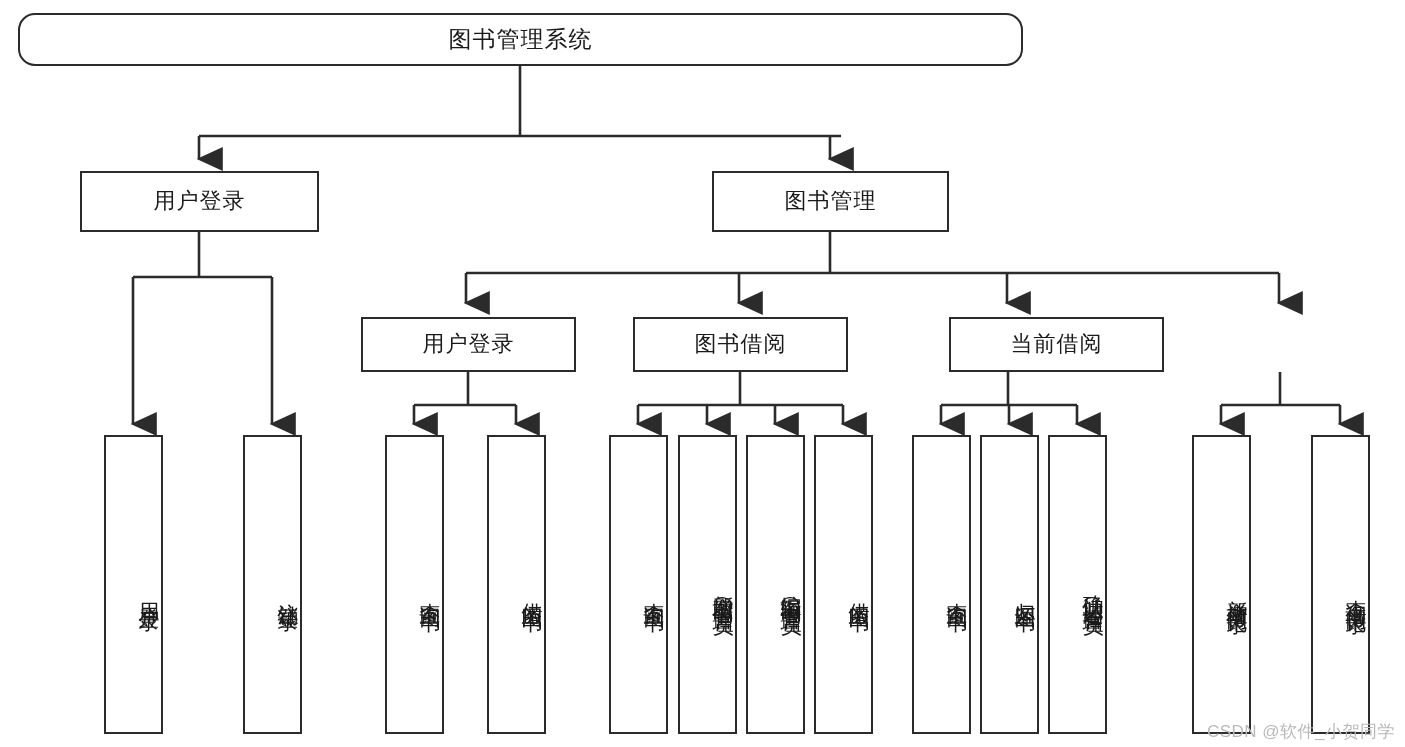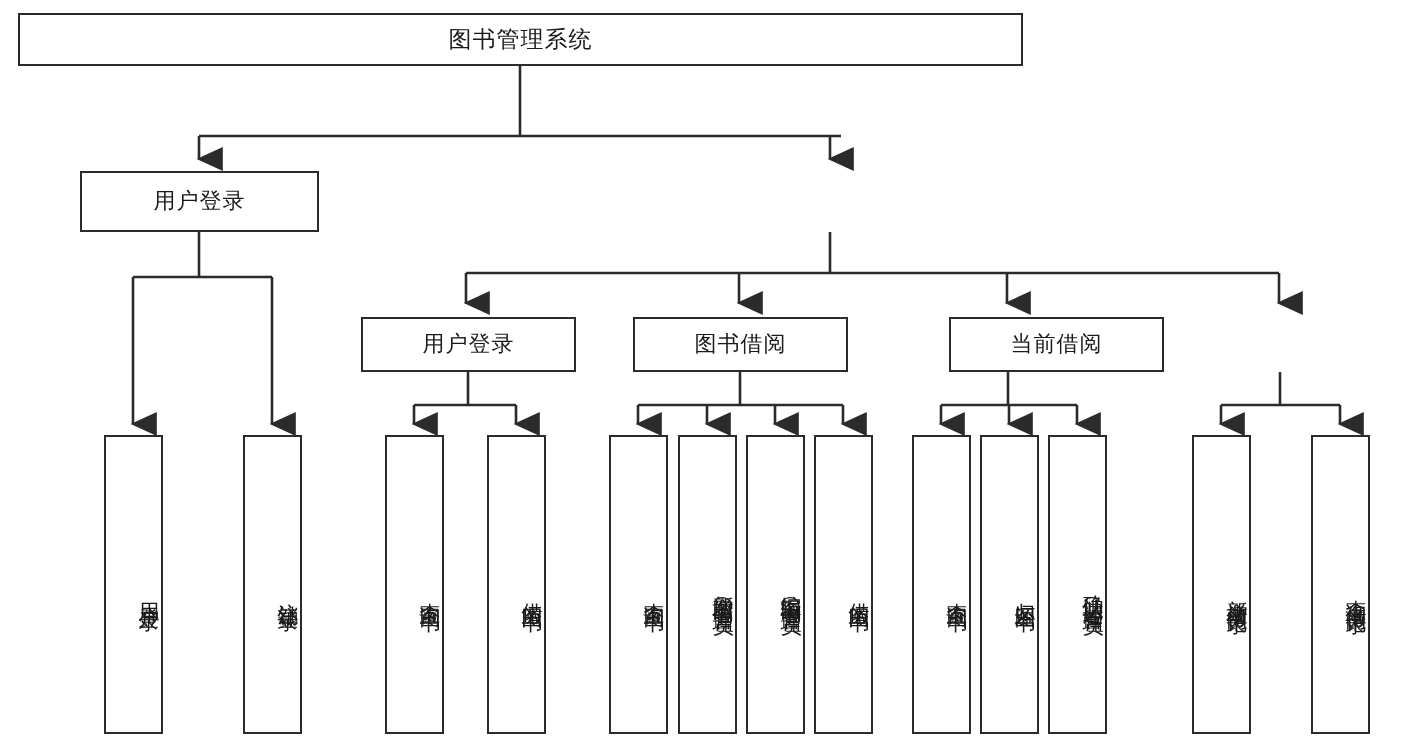--- a/index.html
+++ b/index.html
@@ -35,20 +35,21 @@
     justify-content: center;
     color: #1a1a1a;
   }
   .node.horiz {
     font-size: 22px;
     letter-spacing: 1px;
     line-height: 1.2;
   }
   .node.root {
     font-size: 23px;
+    border-radius: 17px;
   }
   .node.vert {
     writing-mode: vertical-rl;
     text-orientation: upright;
     font-size: 21px;
     letter-spacing: 3px;
     line-height: 1.1;
     padding-top: 14px;
     align-items: flex-start;
     justify-content: center;
@@ -123,20 +124,23 @@
     </g>
   </svg>
 
   <div class="node horiz root" style="left:18px; top:13px; width:1005px; height:53px;">
     <span>图书管理系统</span>
   </div>
 
   <div class="node horiz" style="left:80px; top:171px; width:239px; height:61px;">
     <span>用户登录</span>
   </div>
+  <div class="node horiz" style="left:712px; top:171px; width:237px; height:61px;">
+    <span>图书管理</span>
+  </div>
 
   <div class="node horiz" style="left:361px; top:317px; width:215px; height:55px;">
     <span>用户登录</span>
   </div>
   <div class="node horiz" style="left:633px; top:317px; width:215px; height:55px;">
     <span>图书借阅</span>
   </div>
   <div class="node horiz" style="left:949px; top:317px; width:215px; height:55px;">
     <span>当前借阅</span>
   </div>
@@ -178,14 +182,15 @@
     <span class="vlabel">确认归还（管理员）</span>
   </div>
 
   <div class="node vert" style="left:1192px; top:435px; width:59px; height:299px;">
     <span class="vlabel">新增借阅记录</span>
   </div>
   <div class="node vert" style="left:1311px; top:435px; width:59px; height:299px;">
     <span class="vlabel">查询借阅记录</span>
   </div>
 
+  <div class="watermark">CSDN @软件_小贺同学</div>
 
 </div>
 
 </body></html>

